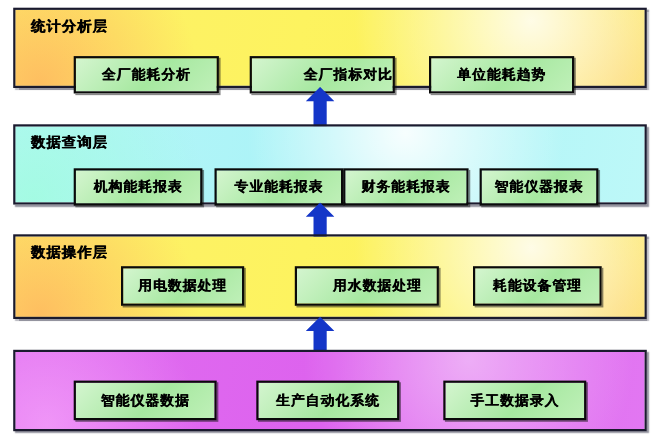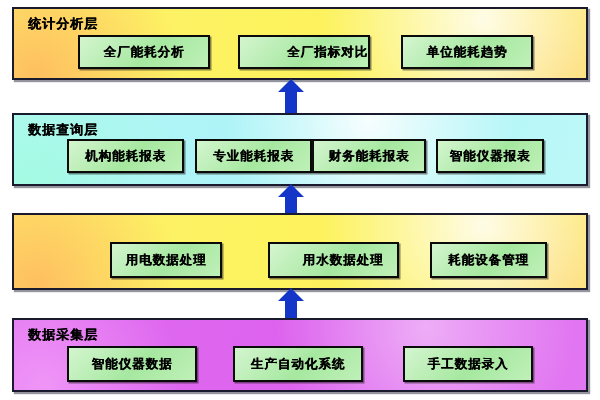--- a/index.html
+++ b/index.html
@@ -80,42 +80,42 @@
   }
   .arrow svg{display:block;}
 </style>
 </head>
 <body>
 
 <div id="canvas">
 
   <div class="layer l-yellow" style="top:7px;height:73px;">
     <div class="layer-title">统计分析层</div>
-    <div class="boxrow" style="top:26px;margin-left:11px;">
+    <div class="boxrow" style="top:42px;">
       <div class="node" style="left:53px;top:0;width:132px;height:34px;">
         <span>全厂能耗分析</span>
       </div>
       <div class="node" style="left:213px;top:0;width:132px;height:34px;justify-content:flex-end;">
         <span>全厂指标对比</span>
       </div>
       <div class="node" style="left:376px;top:0;width:132px;height:34px;justify-content:center;">
         <span>单位能耗趋势</span>
       </div>
     </div>
   </div>
 
   <div class="arrow" style="left:278px;top:79px;height:36px;">
     <svg width="26" height="36" viewBox="0 0 26 36">
       <polygon points="13,0 26,13 19,13 19,36 7,36 7,13 0,13" fill="#1436c8"></polygon>
     </svg>
   </div>
 
   <div class="layer l-cyan" style="top:113px;height:73px;">
     <div class="layer-title">数据查询层</div>
-    <div class="boxrow" style="top:24px;">
+    <div class="boxrow" style="top:38px;">
       <div class="node" style="left:53px;top:0;width:117px;height:34px;">
         <span>机构能耗报表</span>
       </div>
       <div class="node" style="left:298px;top:0;width:114px;height:34px;">
         <span>财务能耗报表</span>
       </div>
       <div class="node" style="left:181px;top:0;width:117px;height:34px;">
         <span>专业能耗报表</span>
       </div>
       <div class="node" style="left:422px;top:0;width:108px;height:34px;">
@@ -124,41 +124,41 @@
     </div>
   </div>
 
   <div class="arrow" style="left:278px;top:184px;height:32px;">
     <svg width="26" height="32" viewBox="0 0 26 32">
       <polygon points="13,0 26,13 19,13 19,32 7,32 7,13 0,13" fill="#1436c8"></polygon>
     </svg>
   </div>
 
   <div class="layer l-yellow" style="top:213px;height:77px;">
+    <div class="layer-title">数据操作层</div>
     <div class="boxrow" style="top:27px;">
       <div class="node" style="left:96px;top:0;width:112px;height:36px;">
         <span>用电数据处理</span>
       </div>
       <div class="node" style="left:254px;top:0;width:131px;height:36px;padding-left:19px;">
         <span>用水数据处理</span>
       </div>
       <div class="node" style="left:416px;top:0;width:117px;height:36px;">
         <span>耗能设备管理</span>
       </div>
     </div>
   </div>
 
   <div class="arrow" style="left:278px;top:288px;height:32px;">
     <svg width="26" height="32" viewBox="0 0 26 32">
       <polygon points="13,0 26,13 19,13 19,32 7,32 7,13 0,13" fill="#1436c8"></polygon>
     </svg>
   </div>
 
   <div class="layer l-magenta" style="top:318px;height:74px;">
-    <div class="layer-title">数据采集层</div>
     <div class="boxrow" style="top:26px;">
       <div class="node" style="left:53px;top:0;width:130px;height:36px;">
         <span>智能仪器数据</span>
       </div>
       <div class="node" style="left:219px;top:0;width:130px;height:36px;">
         <span>生产自动化系统</span>
       </div>
       <div class="node" style="left:389px;top:0;width:130px;height:36px;">
         <span>手工数据录入</span>
       </div>

